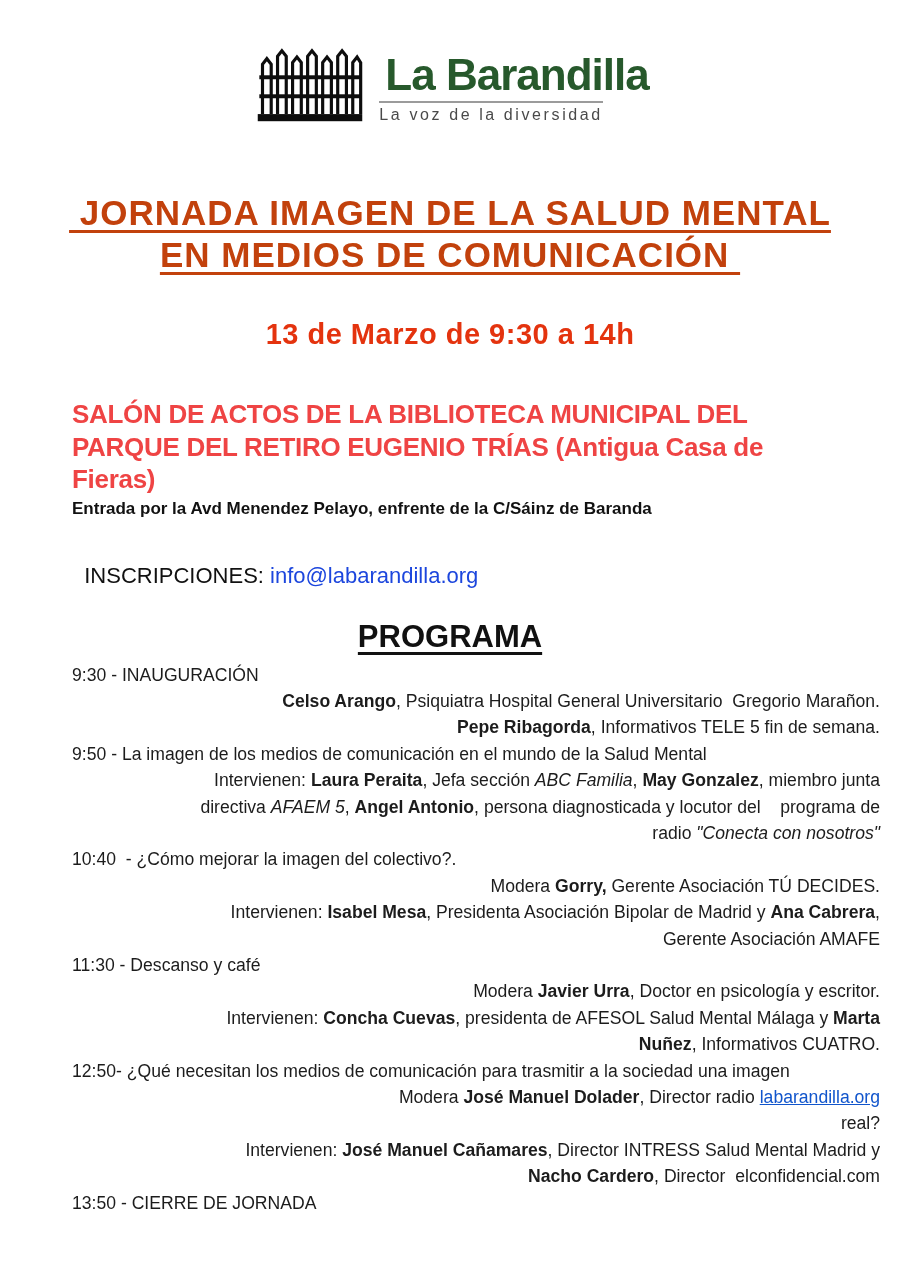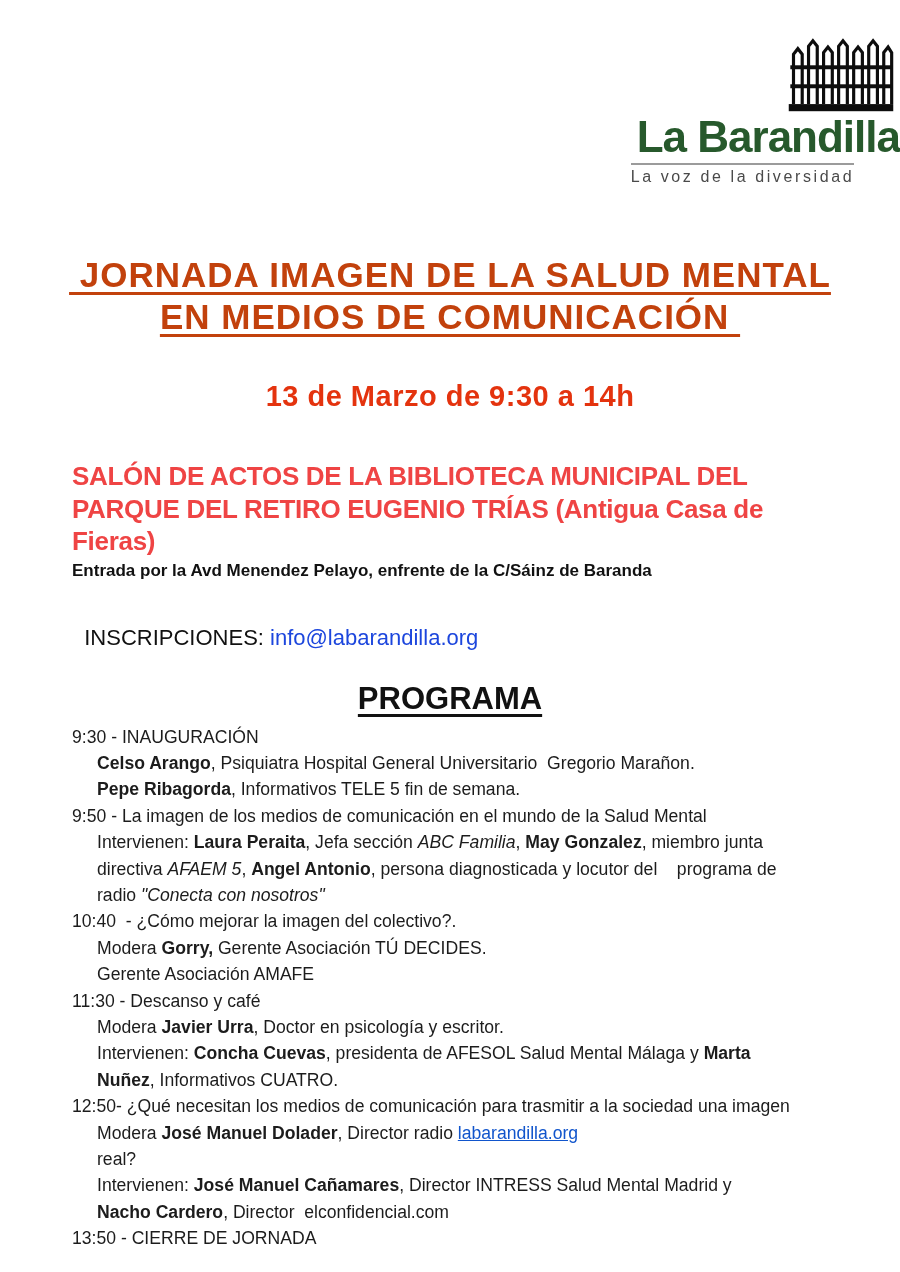--- a/index.html
+++ b/index.html
@@ -1,21 +1,21 @@
 <!DOCTYPE html>
 <html><head>
 <meta charset="utf-8">
 <style>
   html,body{margin:0;padding:0;}
   body{
     width:900px;height:1272px;background:#ffffff;overflow:hidden;
     font-family:"Liberation Sans", sans-serif;color:#1a1a1a;
   }
   
-  .logo{display:flex;justify-content:center;align-items:flex-end;margin-top:36px;flex-direction:column;}
+  .logo{display:flex;justify-content:center;align-items:flex-end;margin-top:46px;}
   .fence{width:118px;height:76px;margin-bottom:2px;}
   .logo-text{margin-left:10px;}
   .brand{font-size:44px;font-weight:600;letter-spacing:-1px;color:#27592c;line-height:46px;padding-left:6px;white-space:pre;}
   .tag-wrap{display:inline-block;margin-top:3px;}
   .logo-divider{height:2px;background:#9b9b9b;margin-bottom:3px;}
   .tagline{font-size:16px;color:#4a4a4a;letter-spacing:2.6px;white-space:pre;}
   
   .title{margin:68px 0 0 0;text-align:center;font-size:35px;font-weight:bold;
          color:#c2410c;line-height:42px;letter-spacing:1px;}
   .title-line{white-space:pre;text-decoration:underline;text-decoration-thickness:3px;text-underline-offset:5px;}
@@ -26,21 +26,21 @@
   .entrada{margin:3px 30px 0 72px;font-size:17px;font-weight:bold;color:#111;}
   
   .inscr{margin:18px 30px 0 72px;font-size:22px;font-weight:normal;white-space:pre;}
   .inscr-label{color:#111;}
   .inscr-email{color:#1c46dd;text-decoration:none;cursor:pointer;}
   
   .programa{margin:30px 0 0 0;text-align:center;font-size:31px;font-weight:bold;color:#111;}
   .programa span{text-decoration:underline;text-decoration-thickness:3px;text-underline-offset:5px;}
   .program-list{margin:7px 20px 0 72px;font-size:17.6px;line-height:26.4px;color:#1c1c1c;}
   .prow{white-space:pre;}
-  .prow.ind{margin-left:25px;}
+  .prow.ind{margin-left:25px;text-align:right;}
   .s-b{font-weight:bold;}
   .s-i{font-style:italic;}
   .plink{color:#1155cc;text-decoration:underline;cursor:pointer;}
 </style>
 </head>
 <body>
 
 <header class="logo">
   <svg class="fence" viewBox="0 0 132 96" xmlns="http://www.w3.org/2000/svg" fill="none" stroke="#0d0d0d">
     <rect x="2" y="37" width="128" height="5" fill="#0d0d0d" stroke="none"></rect>
@@ -88,20 +88,21 @@
 <div class="program-list">
     <div class="prow"><span class="s-r">9:30 - INAUGURACIÓN</span></div>
     <div class="prow ind"><span class="s-b">Celso Arango</span><span class="s-r">, Psiquiatra Hospital General Universitario  Gregorio Marañon.</span></div>
     <div class="prow ind"><span class="s-b">Pepe Ribagorda</span><span class="s-r">, Informativos TELE 5 fin de semana.</span></div>
     <div class="prow"><span class="s-r">9:50 - La imagen de los medios de comunicación en el mundo de la Salud Mental</span></div>
     <div class="prow ind"><span class="s-r">Intervienen: </span><span class="s-b">Laura Peraita</span><span class="s-r">, Jefa sección </span><span class="s-i">ABC Familia</span><span class="s-r">, </span><span class="s-b">May Gonzalez</span><span class="s-r">, miembro junta</span></div>
     <div class="prow ind"><span class="s-r">directiva </span><span class="s-i">AFAEM 5</span><span class="s-r">, </span><span class="s-b">Angel Antonio</span><span class="s-r">, persona diagnosticada y locutor del    programa de</span></div>
     <div class="prow ind"><span class="s-r">radio </span><span class="s-i">"Conecta con nosotros"</span></div>
     <div class="prow"><span class="s-r">10:40  - ¿Cómo mejorar la imagen del colectivo?.</span></div>
     <div class="prow ind"><span class="s-r">Modera </span><span class="s-b">Gorry,</span><span class="s-r"> Gerente Asociación TÚ DECIDES.</span></div>
+    <div class="prow ind"><span class="s-r">Intervienen: </span><span class="s-b">Isabel Mesa</span><span class="s-r">, Presidenta Asociación Bipolar de Madrid y </span><span class="s-b">Ana Cabrera</span><span class="s-r">,</span></div>
     <div class="prow ind"><span class="s-r">Gerente Asociación AMAFE</span></div>
     <div class="prow"><span class="s-r">11:30 - Descanso y café</span></div>
     <div class="prow ind"><span class="s-r">Modera </span><span class="s-b">Javier Urra</span><span class="s-r">, Doctor en psicología y escritor.</span></div>
     <div class="prow ind"><span class="s-r">Intervienen: </span><span class="s-b">Concha Cuevas</span><span class="s-r">, presidenta de AFESOL Salud Mental Málaga y </span><span class="s-b">Marta</span></div>
     <div class="prow ind"><span class="s-b">Nuñez</span><span class="s-r">, Informativos CUATRO.</span></div>
     <div class="prow"><span class="s-r">12:50- ¿Qué necesitan los medios de comunicación para trasmitir a la sociedad una imagen</span></div>
     <div class="prow ind"><span class="s-r">Modera </span><span class="s-b">José Manuel Dolader</span><span class="s-r">, Director radio </span><span class="plink">labarandilla.org</span></div>
     <div class="prow ind"><span class="s-r">real?</span></div>
     <div class="prow ind"><span class="s-r">Intervienen: </span><span class="s-b">José Manuel Cañamares</span><span class="s-r">, Director INTRESS Salud Mental Madrid y</span></div>
     <div class="prow ind"><span class="s-b">Nacho Cardero</span><span class="s-r">, Director  elconfidencial.com</span></div>

